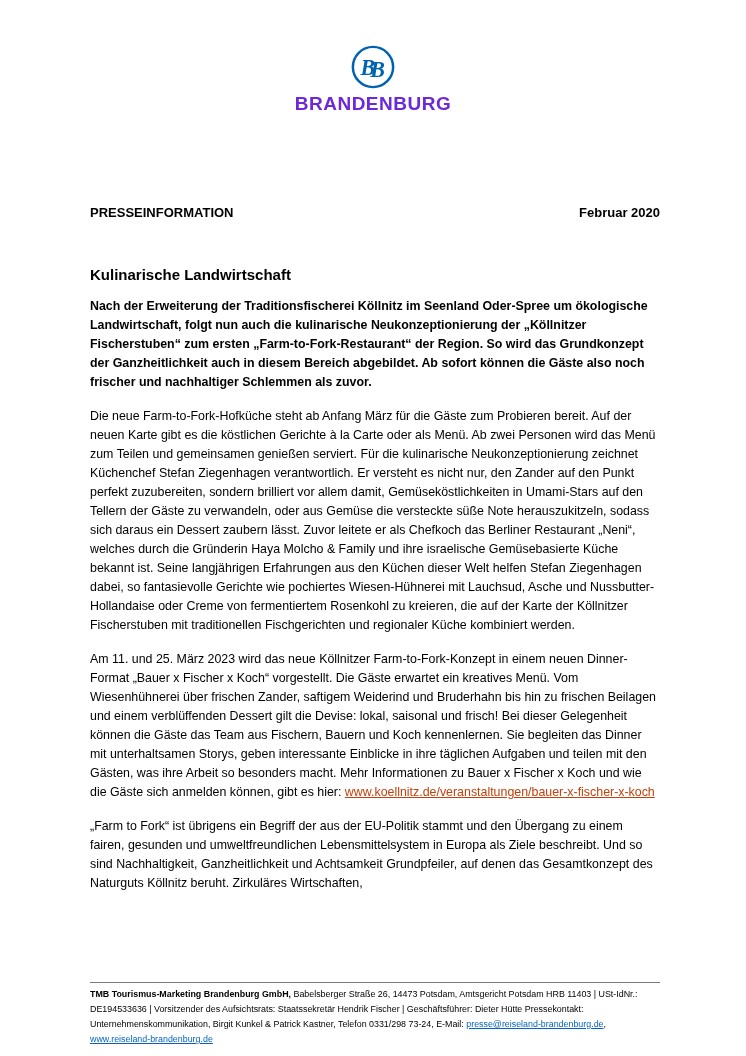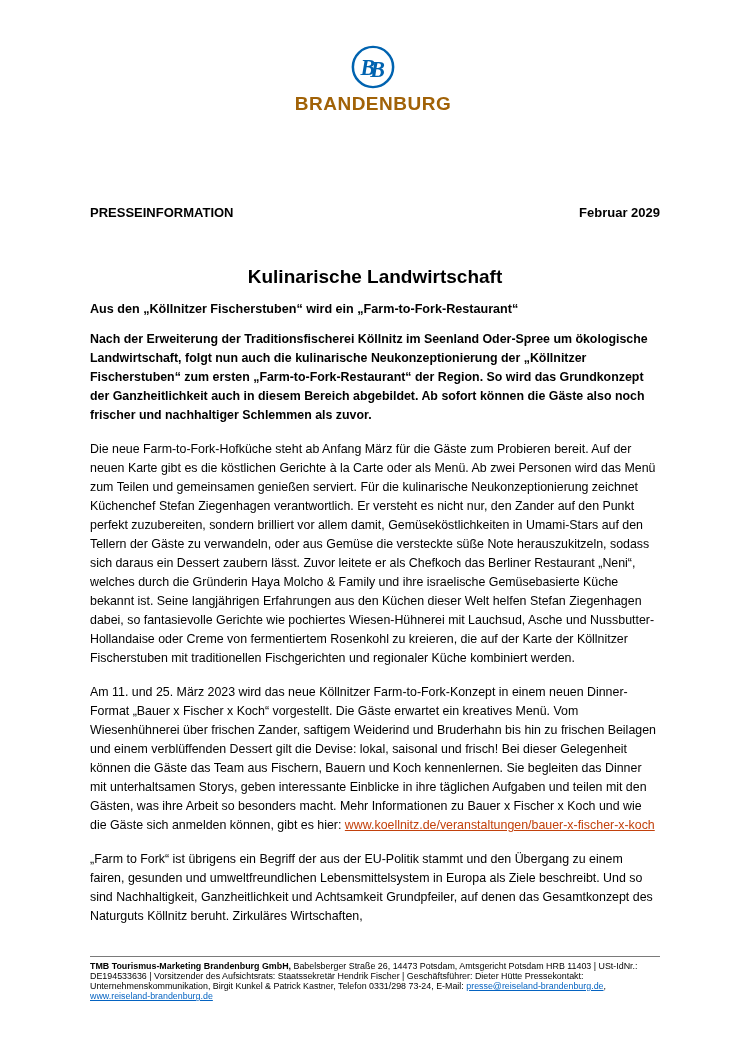--- a/index.html
+++ b/index.html
@@ -18,37 +18,36 @@
     display: flex;
     flex-direction: column;
     align-items: center;
   }
   .logo-mark { width: 46px; height: 46px; display: block; }
   .logo-wordmark {
     margin-top: 3px;
     font-size: 19px;
     font-weight: bold;
     letter-spacing: 0.5px;
-    color: #a16207;
+    color: #6d28d9;
   }
   .content {
     padding: 0 86px 0 90px;
   }
   .press-row {
     margin-top: 90px;
     display: flex;
     justify-content: space-between;
     font-size: 13px;
     font-weight: bold;
   }
   .doc-title {
     margin-top: 46px;
-    font-size: 19px;
+    font-size: 15px;
     font-weight: bold;
-    text-align: center;
   }
   .doc-subtitle {
     margin-top: 14px;
     font-size: 12.6px;
     font-weight: bold;
   }
   p.para {
     margin-top: 15px;
     font-size: 12.4px;
     line-height: 19px;
@@ -58,25 +57,25 @@
   p.para.first { margin-top: 14px; }
   a.doc-link {
     color: #c2410c;
     text-decoration: underline;
     cursor: pointer;
   }
   .imprint {
     position: absolute;
     left: 90px;
     right: 86px;
-    top: 956px;
+    top: 982px;
     border-top: 1px solid #7a7a7a;
     padding-top: 4px;
     font-size: 8.9px;
-    line-height: 10px;
+    line-height: 15px;
     color: #000000;
   }
   .imprint .bold { font-weight: bold; }
   .imprint a { color: #0563c1; text-decoration: underline; }
 </style>
 </head>
 <body>
 
 <div class="page">
 
@@ -86,26 +85,25 @@
       <text x="11" y="32" font-family="Liberation Serif, DejaVu Serif, serif" font-style="italic" font-weight="bold" font-size="23" fill="#0063b0">B</text>
       <text x="21" y="34" font-family="Liberation Serif, DejaVu Serif, serif" font-style="italic" font-weight="bold" font-size="23" fill="#0063b0">B</text>
     </svg>
     <div class="logo-wordmark">BRANDENBURG</div>
   </header>
 
   <main class="content">
 
     <div class="press-row">
       <span>PRESSEINFORMATION</span>
-      <span>Februar 2029</span>
+      <span>Februar 2020</span>
     </div>
 
     <h1 class="doc-title">Kulinarische Landwirtschaft</h1>
 
-    <h2 class="doc-subtitle">Aus den „Köllnitzer Fischerstuben“ wird ein „Farm-to-Fork-Restaurant“</h2>
 
     <p class="para bold first">Nach der Erweiterung der Traditionsfischerei Köllnitz im Seenland Oder-Spree um ökologische Landwirtschaft, folgt nun auch die kulinarische Neukonzeptionierung der „Köllnitzer Fischerstuben“ zum ersten „Farm-to-Fork-Restaurant“ der Region. So wird das Grundkonzept der Ganzheitlichkeit  auch in diesem Bereich abgebildet. Ab sofort können die Gäste also noch frischer und nachhaltiger Schlemmen als zuvor.</p>
 
 
     <p class="para">Die neue Farm-to-Fork-Hofküche steht ab Anfang März für die Gäste zum Probieren bereit. Auf der neuen Karte gibt es die köstlichen Gerichte à la Carte oder als Menü. Ab zwei Personen wird das Menü zum Teilen und gemeinsamen genießen serviert. Für die kulinarische Neukonzeptionierung zeichnet Küchenchef Stefan Ziegenhagen verantwortlich. Er versteht es nicht nur, den Zander auf den Punkt perfekt zuzubereiten, sondern brilliert vor allem damit, Gemüseköstlichkeiten in Umami-Stars auf den Tellern der Gäste zu verwandeln, oder aus Gemüse die versteckte süße Note herauszukitzeln, sodass sich daraus ein Dessert zaubern lässt. Zuvor leitete er als Chefkoch das Berliner Restaurant „Neni“, welches durch die Gründerin Haya Molcho &amp; Family und ihre israelische Gemüsebasierte Küche bekannt ist. Seine langjährigen Erfahrungen aus den Küchen dieser Welt helfen Stefan Ziegenhagen dabei, so fantasievolle Gerichte wie pochiertes Wiesen-Hühnerei mit Lauchsud, Asche und Nussbutter-Hollandaise oder Creme von fermentiertem Rosenkohl zu kreieren, die auf der Karte der Köllnitzer Fischerstuben mit traditionellen Fischgerichten und regionaler Küche kombiniert werden.</p>
 
     <p class="para"><span>Am 11. und 25. März 2023 wird das neue Köllnitzer Farm-to-Fork-Konzept in einem neuen Dinner-Format „Bauer x Fischer x Koch“ vorgestellt. Die Gäste erwartet ein kreatives Menü. Vom Wiesenhühnerei über frischen Zander, saftigem Weiderind und Bruderhahn  bis hin zu frischen Beilagen und einem  verblüffenden Dessert gilt die Devise: lokal, saisonal und frisch! Bei dieser Gelegenheit können die Gäste das Team aus Fischern, Bauern und Koch kennenlernen. Sie begleiten das Dinner mit unterhaltsamen Storys, geben interessante Einblicke in ihre täglichen Aufgaben und teilen mit den Gästen, was ihre Arbeit so besonders macht. Mehr Informationen zu Bauer x Fischer x Koch und wie die Gäste sich anmelden können, gibt es hier: </span><a class="doc-link" href="#">www.koellnitz.de/veranstaltungen/bauer-x-fischer-x-koch</a></p>
 
     <p class="para">„Farm to Fork“ ist übrigens ein Begriff der aus der EU-Politik stammt und den Übergang zu einem fairen, gesunden und umweltfreundlichen Lebensmittelsystem in Europa als Ziele beschreibt. Und so sind Nachhaltigkeit, Ganzheitlichkeit und Achtsamkeit Grundpfeiler, auf denen das Gesamtkonzept des Naturguts Köllnitz beruht. Zirkuläres Wirtschaften,</p>
 

